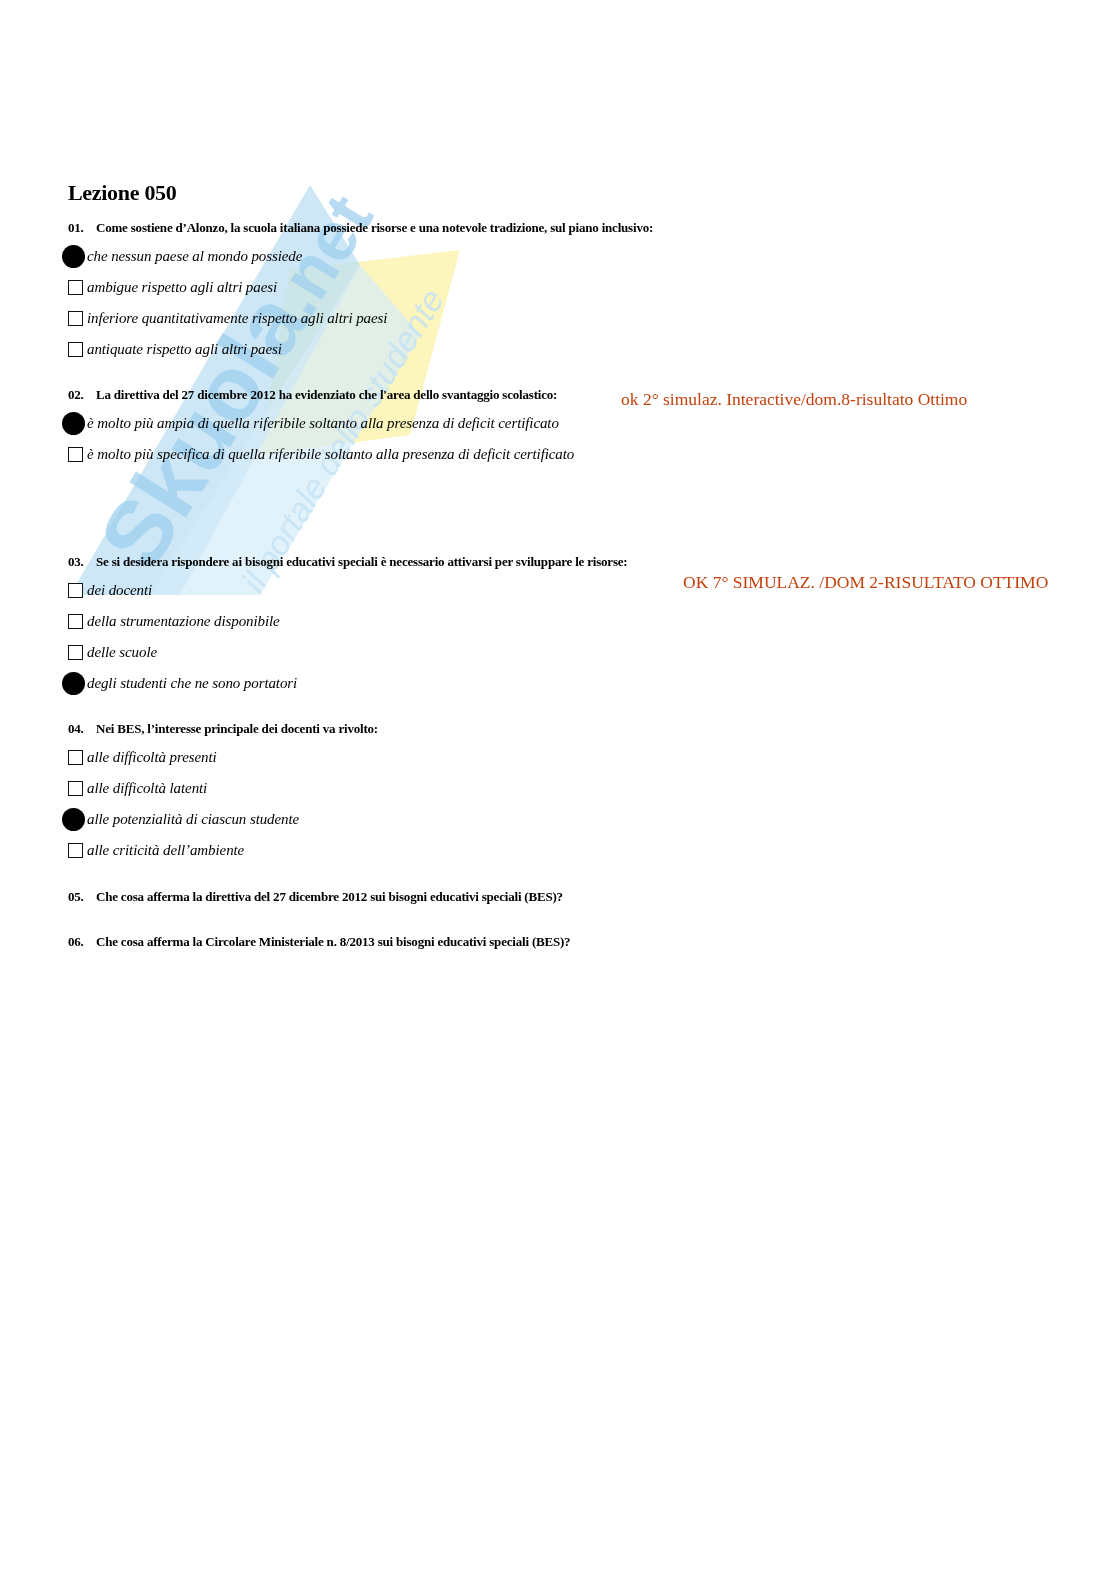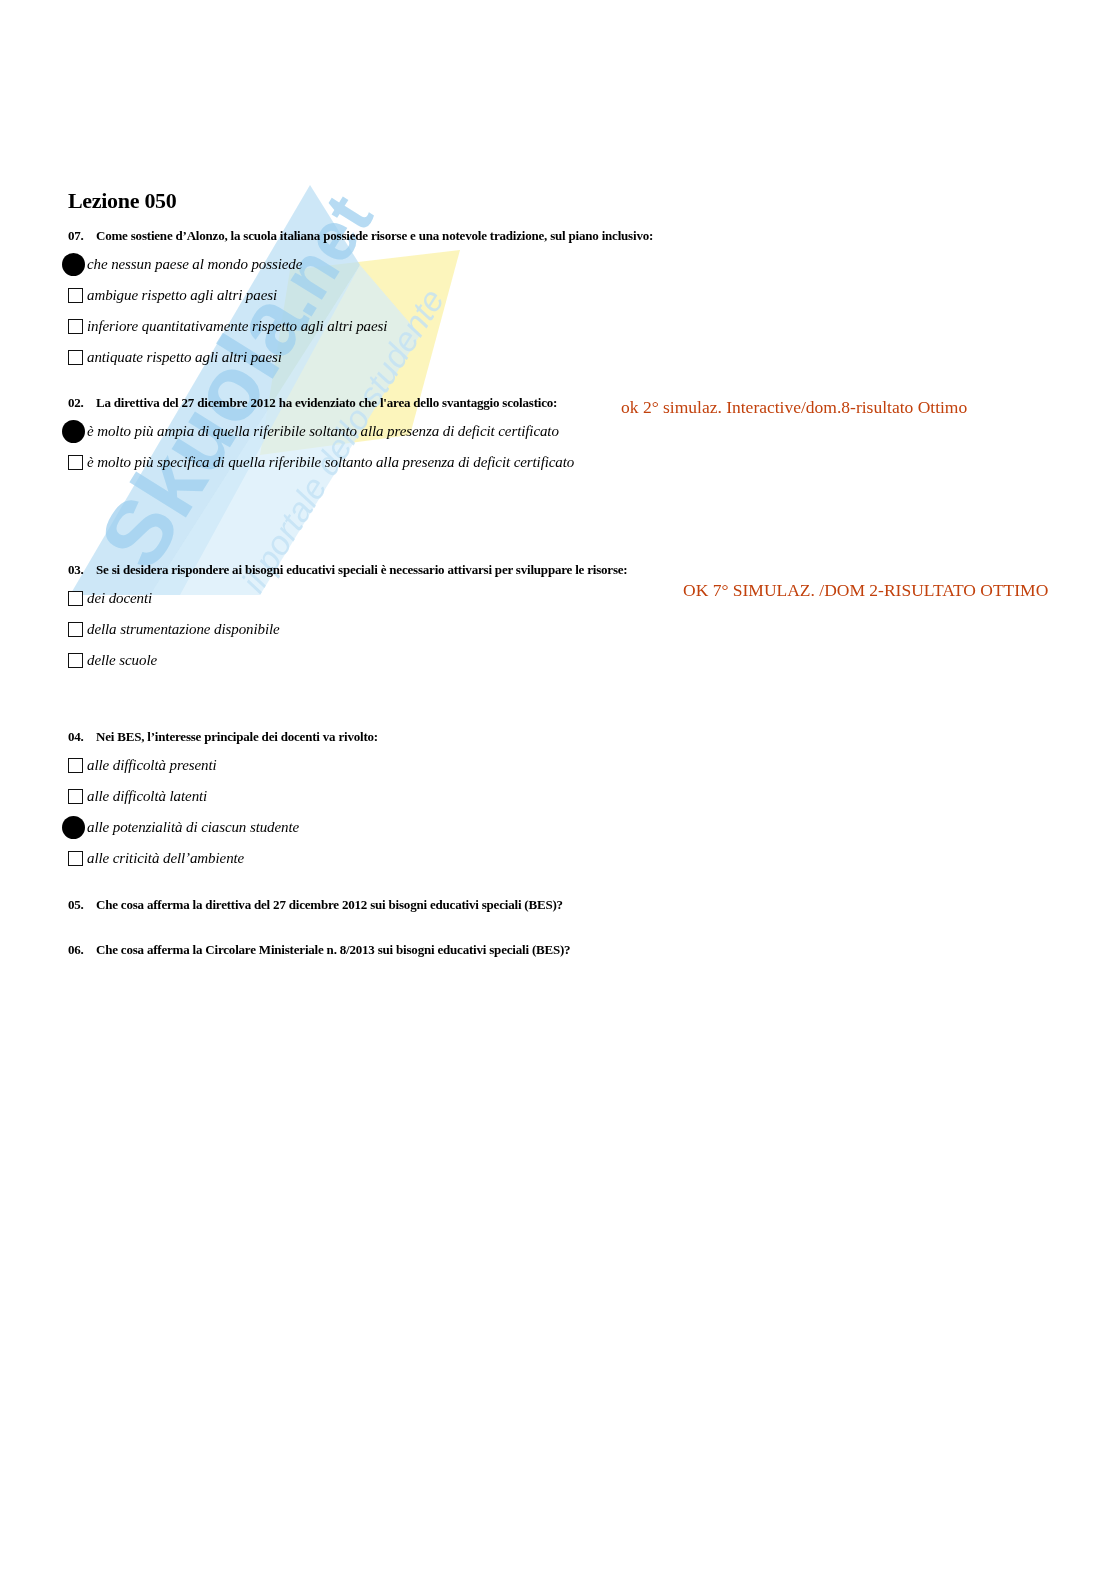--- a/index.html
+++ b/index.html
@@ -20,21 +20,21 @@
       left: 60px;
       top: 175px;
       width: 460px;
       height: 440px;
       pointer-events: none;
       z-index: 0;
     }
     .page {
       position: absolute;
       left: 0;
-      top: 8px;
+      top: 0;
       width: 1116px;
       height: 1208px;
       z-index: 1;
     }
     .lesson-title {
       position: absolute;
       left: 68px;
       top: 180px;
       font-size: 22px;
       font-weight: bold;
@@ -121,21 +121,21 @@
     <text x="0" y="0" font-family="Liberation Sans, DejaVu Sans, sans-serif" font-size="34" font-style="italic" fill="#c3e2f5" opacity="0.8">il portale dello studente</text>
   </g>
 </svg>
 
 <div class="page">
 
   <h1 class="lesson-title">Lezione 050</h1>
 
   <div class="question" style="top:218px;">
     <div class="q-text">
-      <span class="q-num">07.</span><span>Come sostiene d’Alonzo, la scuola italiana possiede risorse e una notevole tradizione, sul piano inclusivo:</span>
+      <span class="q-num">01.</span><span>Come sostiene d’Alonzo, la scuola italiana possiede risorse e una notevole tradizione, sul piano inclusivo:</span>
     </div>
     <div style="height:3px"></div>
     <div class="option">
       <span class="checkbox selected"></span>
       <span class="opt-label">che nessun paese al mondo possiede</span>
     </div>
     <div class="option">
       <span class="checkbox"></span>
       <span class="opt-label">ambigue rispetto agli altri paesi</span>
     </div>
@@ -176,20 +176,24 @@
       <span class="opt-label">dei docenti</span>
     </div>
     <div class="option">
       <span class="checkbox"></span>
       <span class="opt-label">della strumentazione disponibile</span>
     </div>
     <div class="option">
       <span class="checkbox"></span>
       <span class="opt-label">delle scuole</span>
     </div>
+    <div class="option">
+      <span class="checkbox selected"></span>
+      <span class="opt-label">degli studenti che ne sono portatori</span>
+    </div>
   </div>
 
   <div class="annotation" style="left:651px; top:572px;margin-left:32px;">OK 7° SIMULAZ. /DOM 2-RISULTATO OTTIMO</div>
 
   <div class="question" style="top:719px;">
     <div class="q-text">
       <span class="q-num">04.</span><span>Nei BES, l’interesse principale dei docenti va rivolto:</span>
     </div>
     <div style="height:3px"></div>
     <div class="option">

